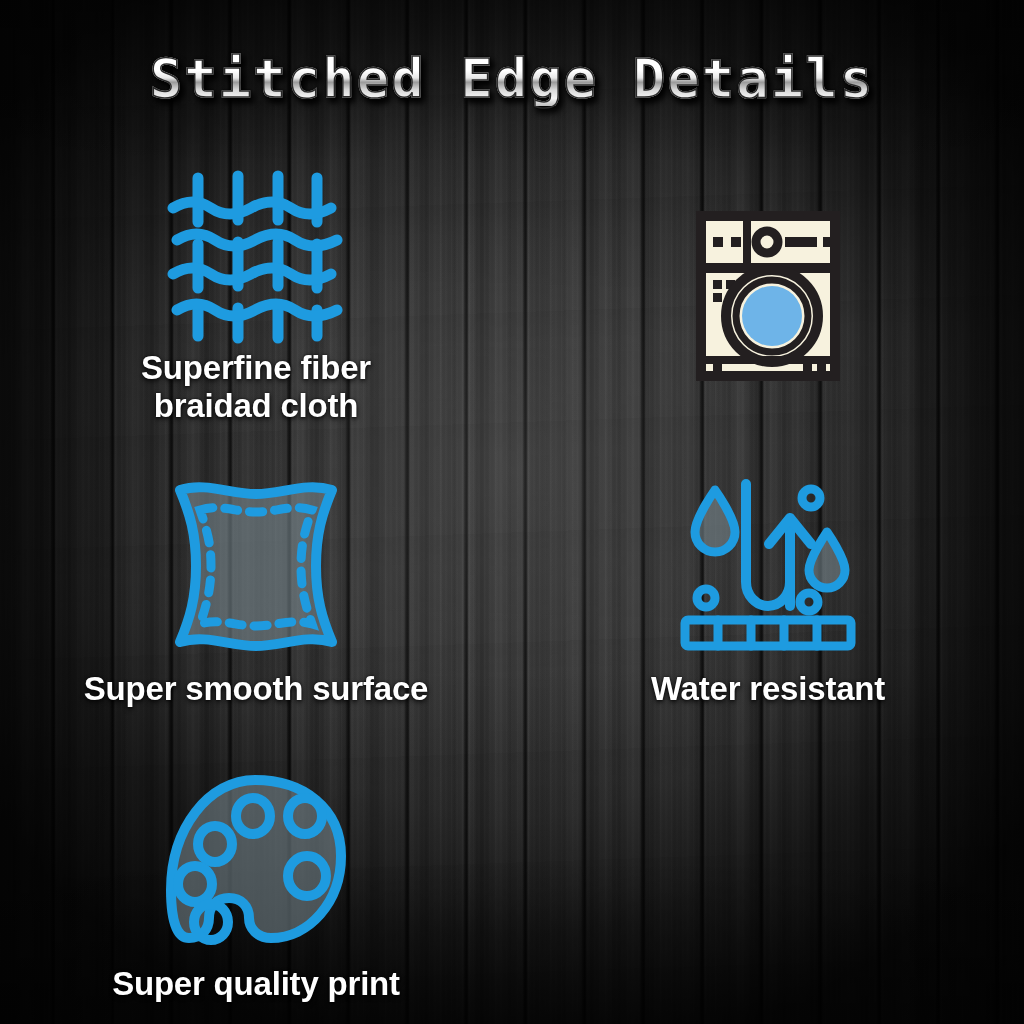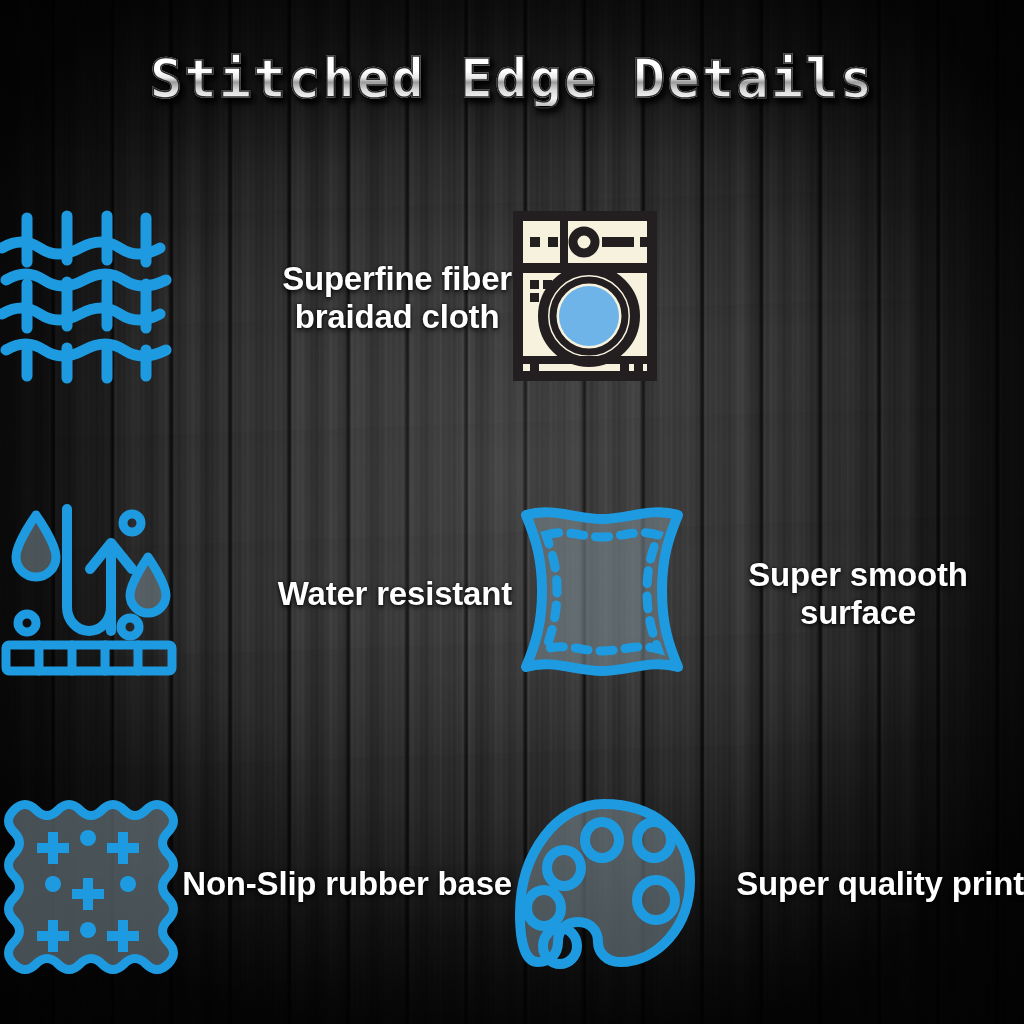--- a/index.html
+++ b/index.html
@@ -110,22 +110,23 @@
   #grid {
     position:absolute; top:150px; left:0;
     width:1024px; height:874px;
     display:grid;
     grid-template-columns:1fr 1fr;
     grid-template-rows:292px 292px 290px;
     z-index:4;
   }
   .cell {
     display:flex;
+    flex-direction:column;
     align-items:center;
-    justify-content:space-between;
+    justify-content:center;
   }
   .icon-box {
     display:flex; align-items:center; justify-content:center;
     height:186px;
   }
   .icon-box svg { display:block; overflow:visible; }
   .caption {
     margin-top:6px;
     text-align:center;
     color:#ffffff;
@@ -220,94 +221,62 @@
         <line x1="6" y1="150" x2="140" y2="150" stroke="#231F20" stroke-width="8"></line>
         <rect x="18" y="154" width="9" height="9" fill="#231F20"></rect>
         <rect x="108" y="154" width="9" height="9" fill="#231F20"></rect>
         <rect x="122" y="154" width="9" height="9" fill="#231F20"></rect>
       </svg>
     </div>
   </div>
 
   <div class="cell cell-r2">
     <div class="icon-box">
-      <svg width="178" height="176" viewBox="0 0 178 176" aria-hidden="true">
-        <g stroke="#1E9BE0" fill="none" stroke-linecap="round" stroke-linejoin="round">
-
-          <path d="M36 12 C36 12 16 40 16 54 a20 20 0 0 0 40 0 C56 40 36 12 36 12 Z" fill="#7E8E96" fill-opacity=".55" stroke-width="9"></path>
-
-          <path d="M148 54 C148 54 130 80 130 92 a18 18 0 0 0 36 0 C166 80 148 54 148 54 Z" fill="#7E8E96" fill-opacity=".55" stroke-width="9"></path>
-
-          <circle cx="132" cy="20" r="9" stroke-width="9"></circle>
-          <circle cx="27" cy="120" r="9" stroke-width="9"></circle>
-          <circle cx="130" cy="124" r="9" stroke-width="9"></circle>
-
-          <path d="M67 6 V104 a22 24 0 0 0 44 0" stroke-width="10"></path>
-
-          <path d="M111 128 V44" stroke-width="10"></path>
-          <path d="M90 66 L111 40 L132 66" stroke-width="10"></path>
-
-          <rect x="6" y="142" width="166" height="26" rx="3" stroke-width="9"></rect>
-          <path d="M39 142 V168 M72 142 V168 M105 142 V168 M138 142 V168" stroke-width="9"></path>
-        </g>
-      </svg>
-    </div>
-    <div class="caption">Water resistant</div>
-  </div>
-
-  <div class="cell cell-r2">
-    <div class="icon-box">
       <svg width="180" height="172" viewBox="0 0 180 172" aria-hidden="true">
 
         <path d="M14 10 C40 2 64 14 90 14 C116 14 140 2 166 10
                  C156 34 150 54 150 86 C150 118 156 138 166 162
                  C140 154 116 166 90 166 C64 166 40 154 14 162
                  C24 138 30 118 30 86 C30 54 24 34 14 10 Z" fill="#7E8E96" fill-opacity=".55" stroke="#1E9BE0" stroke-width="10" stroke-linejoin="round"></path>
 
         <path d="M34 30 C54 24 70 32 90 32 C110 32 126 24 146 30
                  C139 50 135 64 135 86 C135 108 139 124 146 144
                  C126 138 110 146 90 146 C70 146 54 138 34 144
                  C41 124 45 108 45 86 C45 64 41 50 34 30 Z" fill="none" stroke="#1E9BE0" stroke-width="9" stroke-linecap="round" stroke-dasharray="13 12"></path>
       </svg>
     </div>
     <div class="caption">Super smooth surface</div>
   </div>
 
-  <div class="cell cell-r3">
-    <div class="icon-box">
-      <svg width="176" height="176" viewBox="0 0 176 176" aria-hidden="true">
-
-        <path d="M14 14
-                 q11 -11 22 0 q11 11 22 0 q11 -11 22 0 q11 11 22 0 q11 -11 22 0 q11 11 22 0
-                 q11 -11 22 0
-                 v0
-                 q11 11 0 22 q-11 11 0 22 q11 11 0 22 q-11 11 0 22 q11 11 0 22 q-11 11 0 22
-                 q11 11 0 22
-                 q-11 11 -22 0 q-11 -11 -22 0 q-11 11 -22 0 q-11 -11 -22 0 q-11 11 -22 0 q-11 -11 -22 0
-                 q-11 11 -22 0
-                 q-11 -11 0 -22 q11 -11 0 -22 q-11 -11 0 -22 q11 -11 0 -22 q-11 -11 0 -22 q11 -11 0 -22
-                 q-11 -11 0 -22 Z" fill="#7E8E96" fill-opacity=".55" stroke="#1E9BE0" stroke-width="9" stroke-linejoin="round"></path>
-        <g fill="#1E9BE0">
-
-          <path d="M48 36 h10 v11 h11 v10 h-11 v11 h-10 v-11 h-11 v-10 h11 Z"></path>
-          <circle cx="88" cy="42" r="8"></circle>
-          <path d="M118 36 h10 v11 h11 v10 h-11 v11 h-10 v-11 h-11 v-10 h11 Z"></path>
-
-          <circle cx="53" cy="88" r="8"></circle>
-          <path d="M83 82 h10 v11 h11 v10 h-11 v11 h-10 v-11 h-11 v-10 h11 Z"></path>
-          <circle cx="128" cy="88" r="8"></circle>
-
-          <path d="M48 124 h10 v11 h11 v10 h-11 v11 h-10 v-11 h-11 v-10 h11 Z"></path>
-          <circle cx="88" cy="134" r="8"></circle>
-          <path d="M118 124 h10 v11 h11 v10 h-11 v11 h-10 v-11 h-11 v-10 h11 Z"></path>
+  <div class="cell cell-r2">
+    <div class="icon-box">
+      <svg width="178" height="176" viewBox="0 0 178 176" aria-hidden="true">
+        <g stroke="#1E9BE0" fill="none" stroke-linecap="round" stroke-linejoin="round">
+
+          <path d="M36 12 C36 12 16 40 16 54 a20 20 0 0 0 40 0 C56 40 36 12 36 12 Z" fill="#7E8E96" fill-opacity=".55" stroke-width="9"></path>
+
+          <path d="M148 54 C148 54 130 80 130 92 a18 18 0 0 0 36 0 C166 80 148 54 148 54 Z" fill="#7E8E96" fill-opacity=".55" stroke-width="9"></path>
+
+          <circle cx="132" cy="20" r="9" stroke-width="9"></circle>
+          <circle cx="27" cy="120" r="9" stroke-width="9"></circle>
+          <circle cx="130" cy="124" r="9" stroke-width="9"></circle>
+
+          <path d="M67 6 V104 a22 24 0 0 0 44 0" stroke-width="10"></path>
+
+          <path d="M111 128 V44" stroke-width="10"></path>
+          <path d="M90 66 L111 40 L132 66" stroke-width="10"></path>
+
+          <rect x="6" y="142" width="166" height="26" rx="3" stroke-width="9"></rect>
+          <path d="M39 142 V168 M72 142 V168 M105 142 V168 M138 142 V168" stroke-width="9"></path>
         </g>
       </svg>
     </div>
-    <div class="caption">Non-Slip rubber base</div>
-  </div>
+    <div class="caption">Water resistant</div>
+  </div>
+
 
   <div class="cell cell-r3">
     <div class="icon-box">
       <svg width="186" height="176" viewBox="0 0 186 176" aria-hidden="true">
 
         <path d="M92 8
                  C140 8 178 36 178 84
                  C178 130 146 166 108 166
                  C94 166 86 156 86 146
                  C86 134 78 126 66 126

